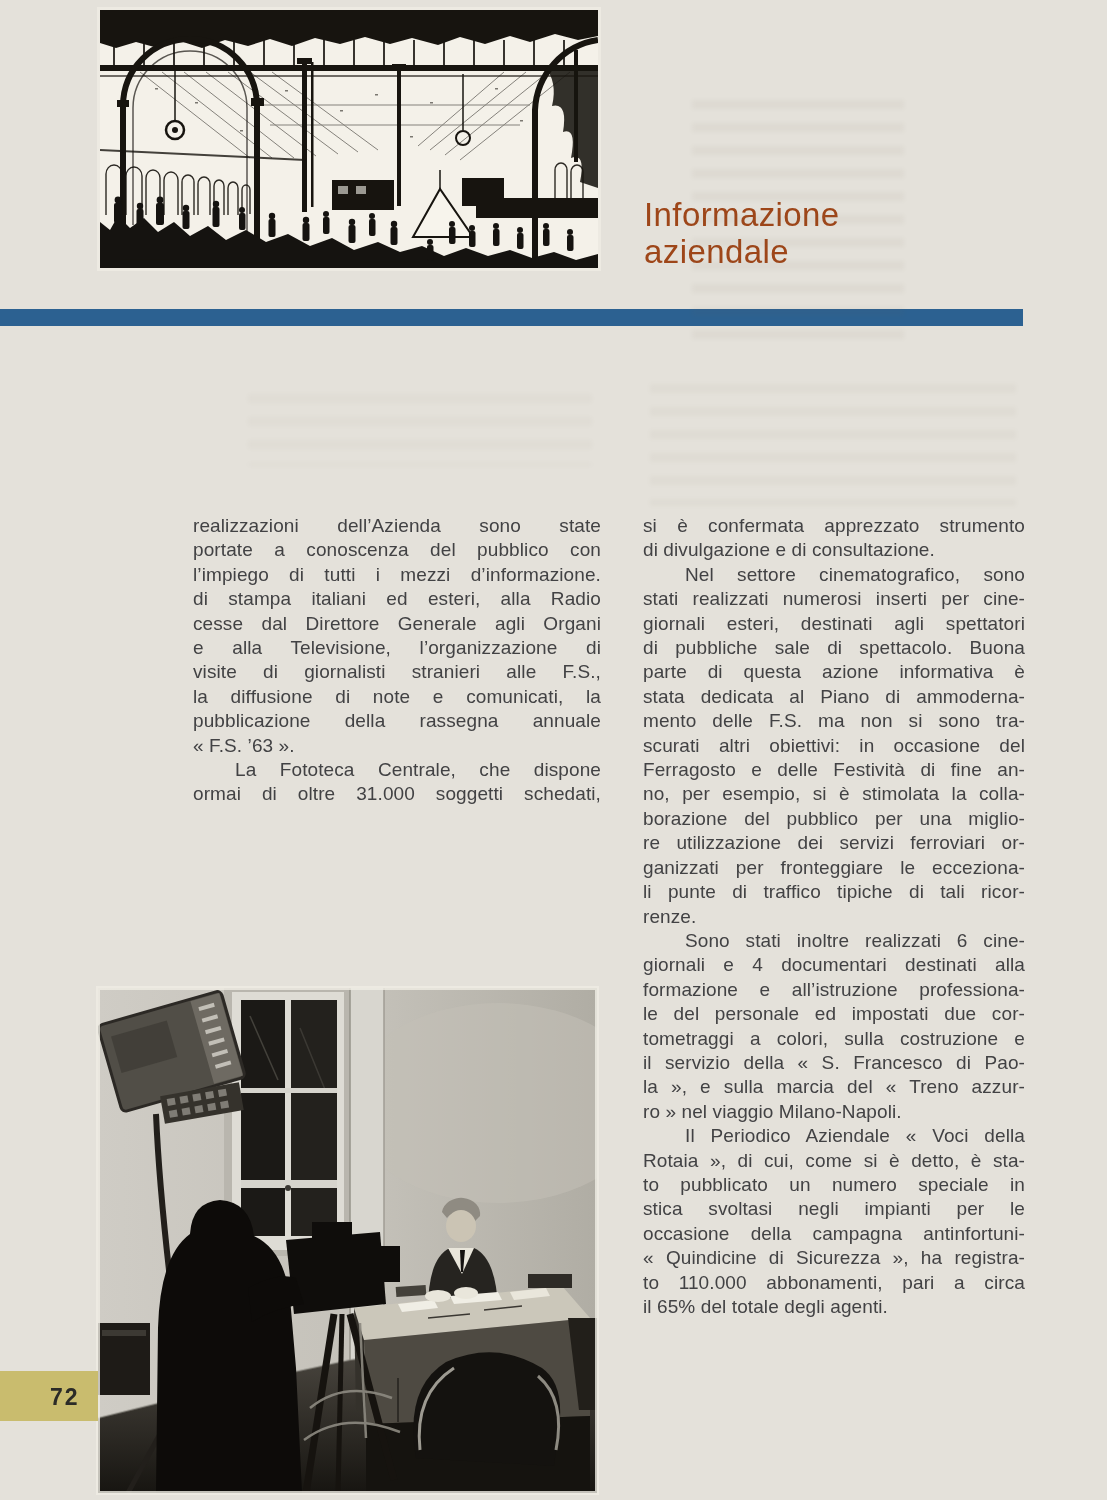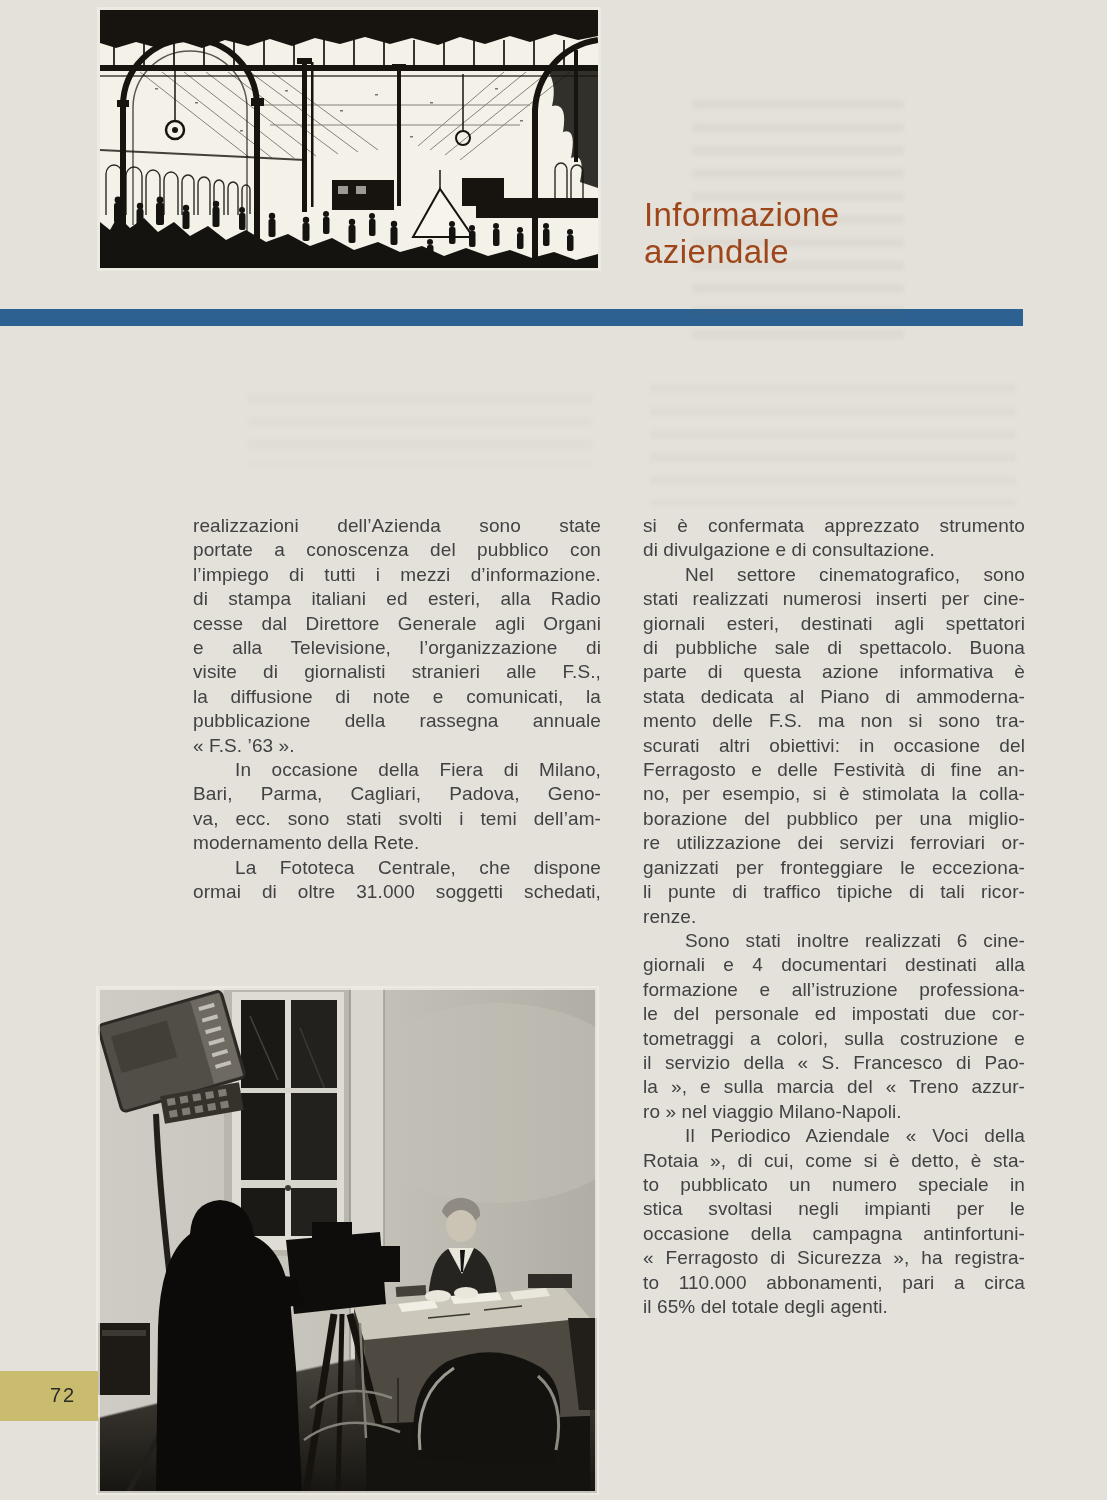--- a/index.html
+++ b/index.html
@@ -60,21 +60,21 @@
     background:#b8b5ac;box-shadow:0 0 0 2px #edeae2;
   }
 
   
   .folio-band{
     position:absolute;left:0;top:1371px;width:98px;height:50px;
     background:#c9bc6e;
   }
   .folio-number{
     position:absolute;left:50px;top:1384px;
-    font-size:20px;font-weight:400;letter-spacing:2px;color:#2b2b27;
+    font-size:23px;font-weight:700;letter-spacing:2px;color:#2b2b27;
   }
   svg{display:block;}
 </style>
 </head>
 <body>
 
 <div class="page">
 
   <div class="engraving" role="img" aria-label="engraving-of-iron-and-glass-train-station-hall-with-crowd">
     <svg width="498" height="258" viewBox="0 0 498 258">
@@ -253,26 +253,20 @@
         <div class="tl j">l’impiego di tutti i mezzi d’informazione.</div>
         <div class="tl j">di stampa italiani ed esteri, alla Radio</div>
         <div class="tl j">cesse dal Direttore Generale agli Organi</div>
         <div class="tl j">e alla Televisione, l’organizzazione di</div>
         <div class="tl j">visite di giornalisti stranieri alle F.S.,</div>
         <div class="tl j">la diffusione di note e comunicati, la</div>
         <div class="tl j">pubblicazione della rassegna annuale</div>
         <div class="tl">« F.S. ’63 ».</div>
       </div>
       <div class="para">
-        <div class="tl j fi">In occasione della Fiera di Milano,</div>
-        <div class="tl j">Bari, Parma, Cagliari, Padova, Geno-</div>
-        <div class="tl j">va, ecc. sono stati svolti i temi dell’am-</div>
-        <div class="tl">modernamento della Rete.</div>
-      </div>
-      <div class="para">
         <div class="tl j fi">La Fototeca Centrale, che dispone</div>
         <div class="tl j">ormai di oltre 31.000 soggetti schedati,</div>
       </div>
     </div>
   <div id="col-right" class="column">
       <div class="para">
         <div class="tl j">si è confermata apprezzato strumento</div>
         <div class="tl">di divulgazione e di consultazione.</div>
       </div>
       <div class="para">
@@ -301,21 +295,21 @@
         <div class="tl j">il servizio della « S. Francesco di Pao-</div>
         <div class="tl j">la », e sulla marcia del « Treno azzur-</div>
         <div class="tl">ro » nel viaggio Milano-Napoli.</div>
       </div>
       <div class="para">
         <div class="tl j fi">Il Periodico Aziendale « Voci della</div>
         <div class="tl j">Rotaia », di cui, come si è detto, è sta-</div>
         <div class="tl j">to pubblicato un numero speciale in</div>
         <div class="tl j">stica svoltasi negli impianti per le</div>
         <div class="tl j">occasione della campagna antinfortuni-</div>
-        <div class="tl j">« Ferragosto di Sicurezza », ha registra-</div>
+        <div class="tl j">« Quindicine di Sicurezza », ha registra-</div>
         <div class="tl j">to 110.000 abbonamenti, pari a circa</div>
         <div class="tl">il 65% del totale degli agenti.</div>
       </div>
     </div>
 
   <div class="photo" role="img" aria-label="photo-of-tv-film-light-and-camera-filming-official-at-desk">
     <svg width="499" height="505" viewBox="0 0 499 505">
       <defs>
         <linearGradient id="wallg" x1="0" y1="0" x2="1" y2="0">
           <stop offset="0" stop-color="#cfccc5"></stop>

